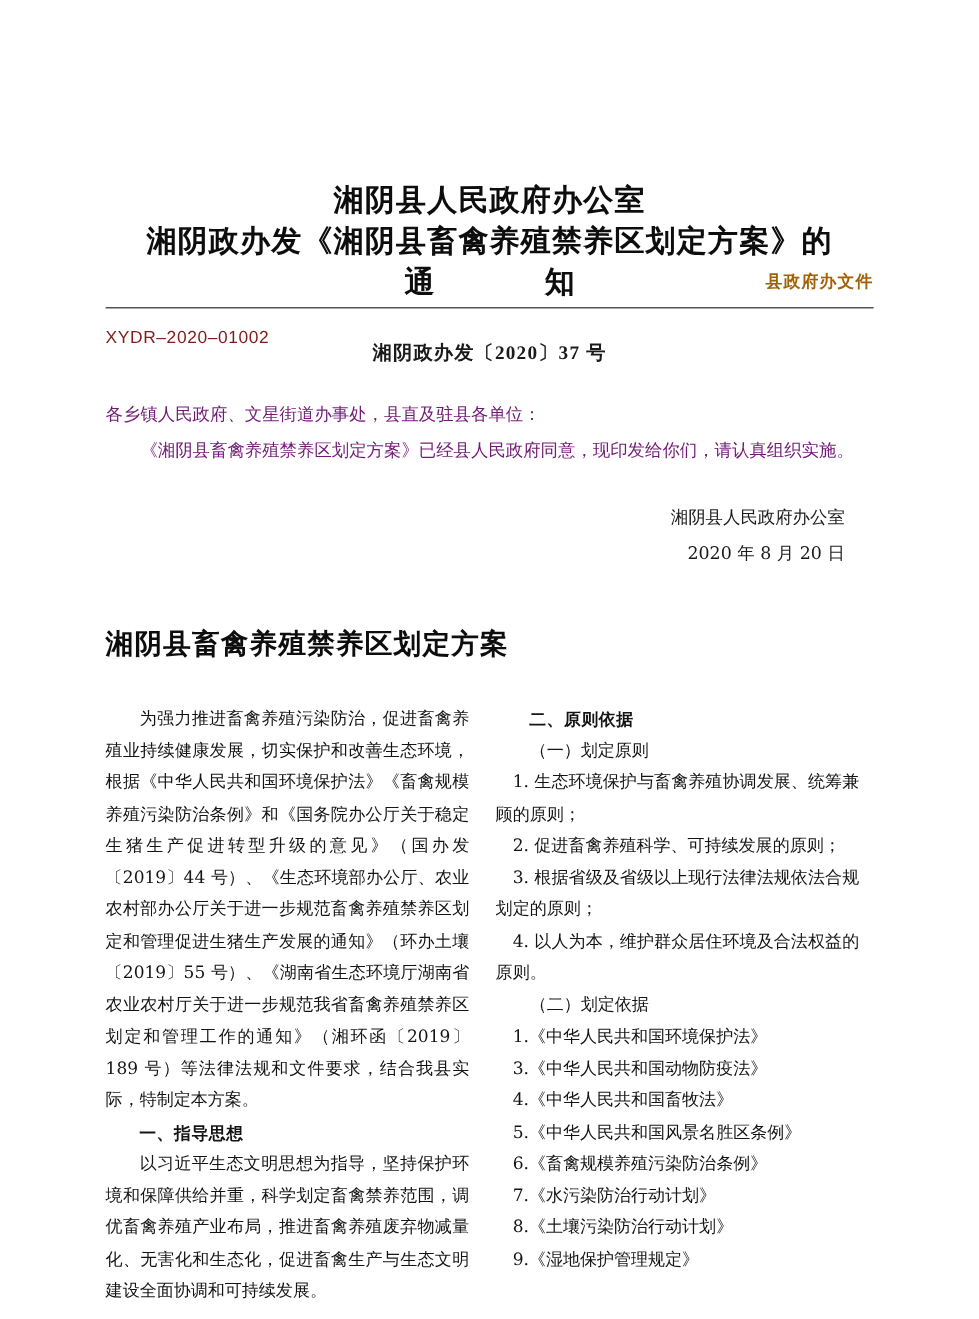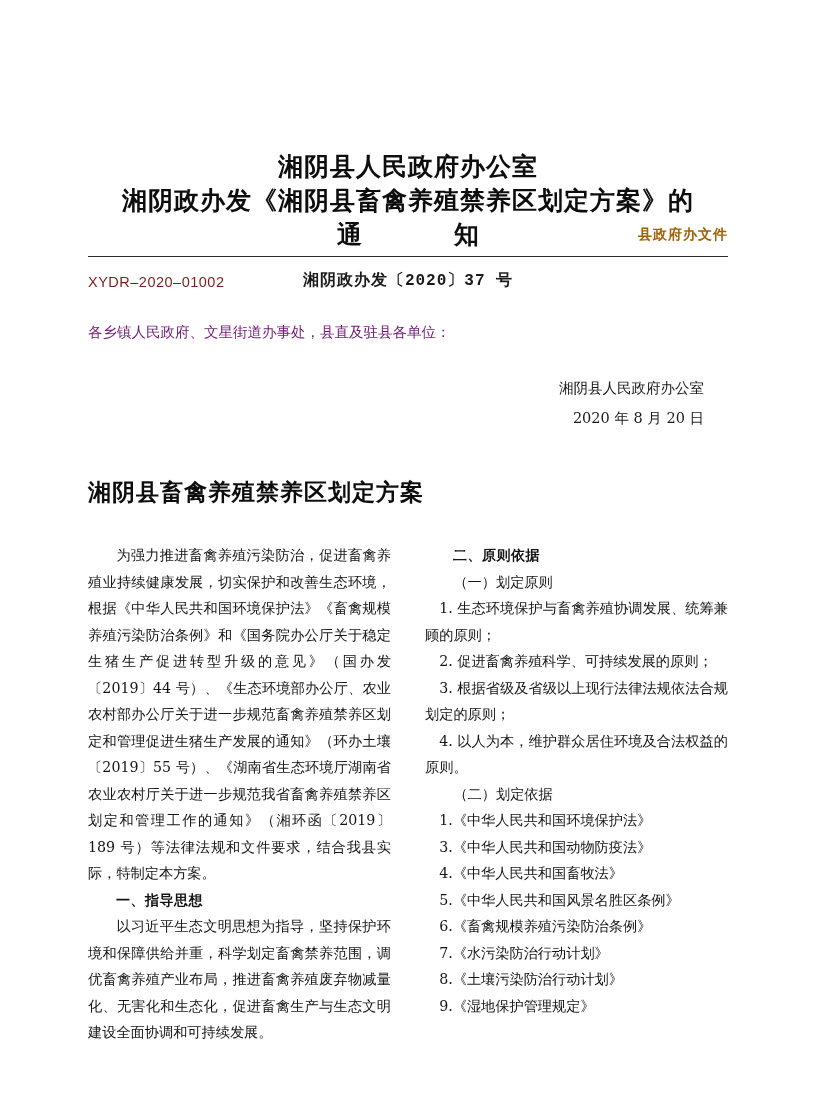--- a/index.html
+++ b/index.html
@@ -61,22 +61,22 @@
     line-height: 34px;
     letter-spacing: 1px;
     color: #0d0d0d;
   }
   .title-line.third {
     letter-spacing: 14px;
     padding-left: 14px;
   }
   .doc-number {
     text-align: center;
-    margin-top: 18px;
-    font-family: Liberation Mono, monospace;
+    margin-top: 32px;
+    font-family: Liberation Serif, serif;
     font-size: 16px;
     font-weight: bold;
     letter-spacing: 1px;
   }
   
   .notice {
     margin-top: 26px;
     font-family: "DejaVu Serif", serif;
     font-size: 14.5px;
     line-height: 30px;
@@ -103,21 +103,21 @@
     font-family: "DejaVu Serif", serif;
     font-weight: bold;
     font-size: 23px;
     letter-spacing: 1px;
     color: #0d0d0d;
   }
   
   .columns {
     margin-top: 34px;
     display: flex;
-    gap: 34px;
+    gap: 22px;
   }
   .col {
     width: 303px;
     font-family: "DejaVu Serif", serif;
     font-size: 14.2px;
     line-height: 26.5px;
     color: #141414;
     text-align: justify;
   }
   .col p {
@@ -152,20 +152,21 @@
   <div class="title-block">
     <div class="title-line">湘阴县人民政府办公室</div>
     <div class="title-line">湘阴政办发《湘阴县畜禽养殖禁养区划定方案》的</div>
     <div class="title-line third">通　　知</div>
   </div>
 
   <div class="doc-number">湘阴政办发〔2020〕37 号</div>
 
   <div class="notice">
     <p>各乡镇人民政府、文星街道办事处，县直及驻县各单位：</p>
+    <p class="indent">《湘阴县畜禽养殖禁养区划定方案》已经县人民政府同意，现印发给你们，请认真组织实施。</p>
   </div>
 
   <div class="signature">
     <div>湘阴县人民政府办公室</div>
     <div>2020 年 8 月 20 日</div>
   </div>
 
   <div class="plan-title">湘阴县畜禽养殖禁养区划定方案</div>
 
   <div class="columns">

